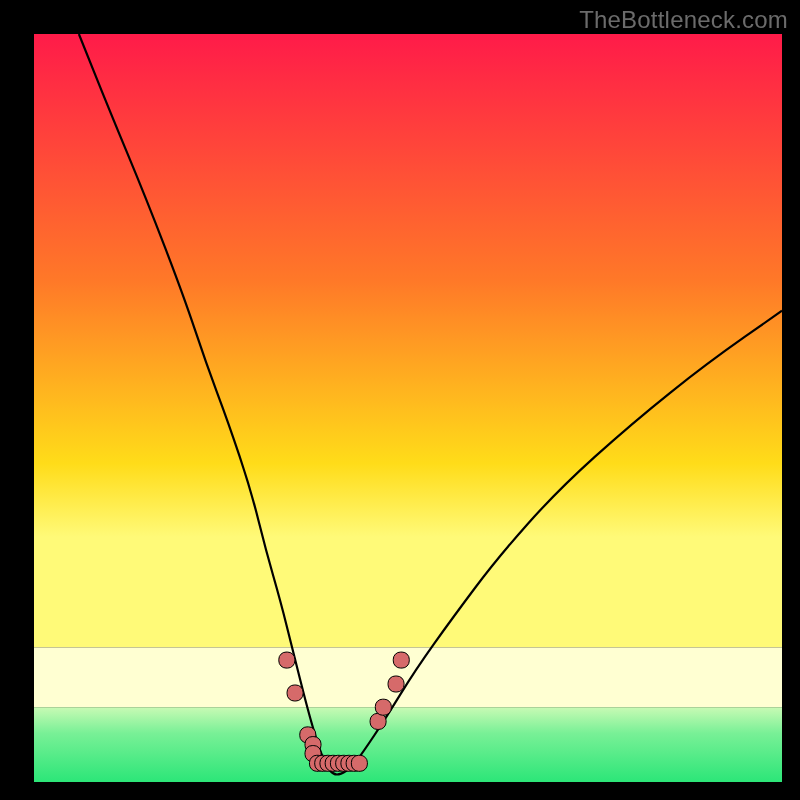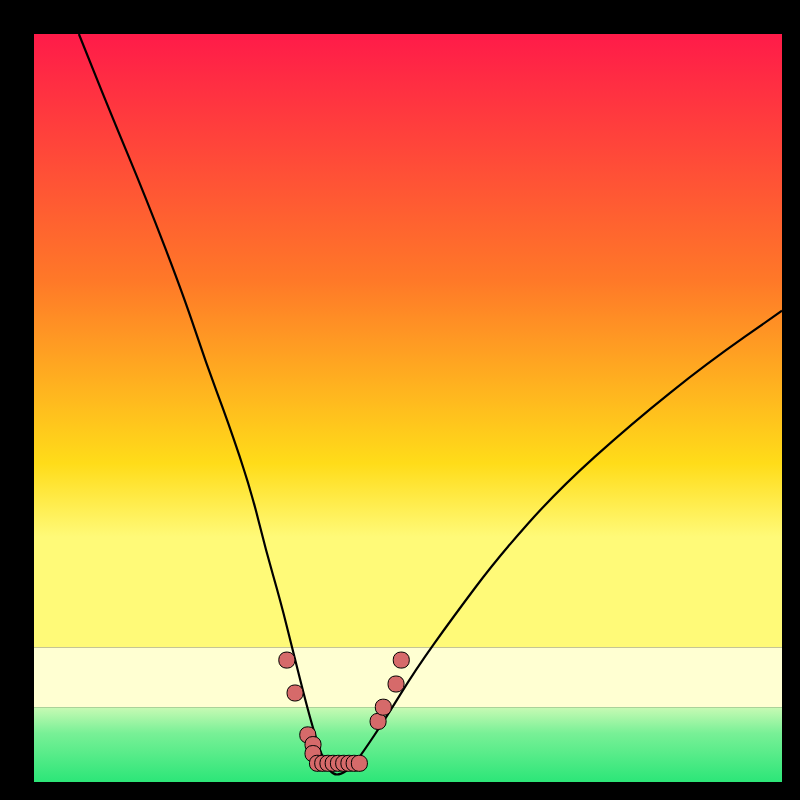--- a/index.html
+++ b/index.html
@@ -82,14 +82,15 @@
           <rect x="312.144" y="721.3" width="16" height="16" rx="7.2" ry="7.2" fill="#d66a6a" stroke="#000000" stroke-width="1"></rect>
           <rect x="317.38" y="721.3" width="16" height="16" rx="7.2" ry="7.2" fill="#d66a6a" stroke="#000000" stroke-width="1"></rect>
           <rect x="336.08000000000004" y="679.412" width="16" height="16" rx="7.2" ry="7.2" fill="#d66a6a" stroke="#000000" stroke-width="1"></rect>
           <rect x="341.31600000000003" y="665.2" width="16" height="16" rx="7.2" ry="7.2" fill="#d66a6a" stroke="#000000" stroke-width="1"></rect>
           <rect x="354.032" y="642.012" width="16" height="16" rx="7.2" ry="7.2" fill="#d66a6a" stroke="#000000" stroke-width="1"></rect>
           <rect x="359.268" y="618.076" width="16" height="16" rx="7.2" ry="7.2" fill="#d66a6a" stroke="#000000" stroke-width="1"></rect>
         </g>
     </svg>
   </div>
 
+  <div class="attribution">TheBottleneck.com</div>
 
 </div>
 
 </body></html>

